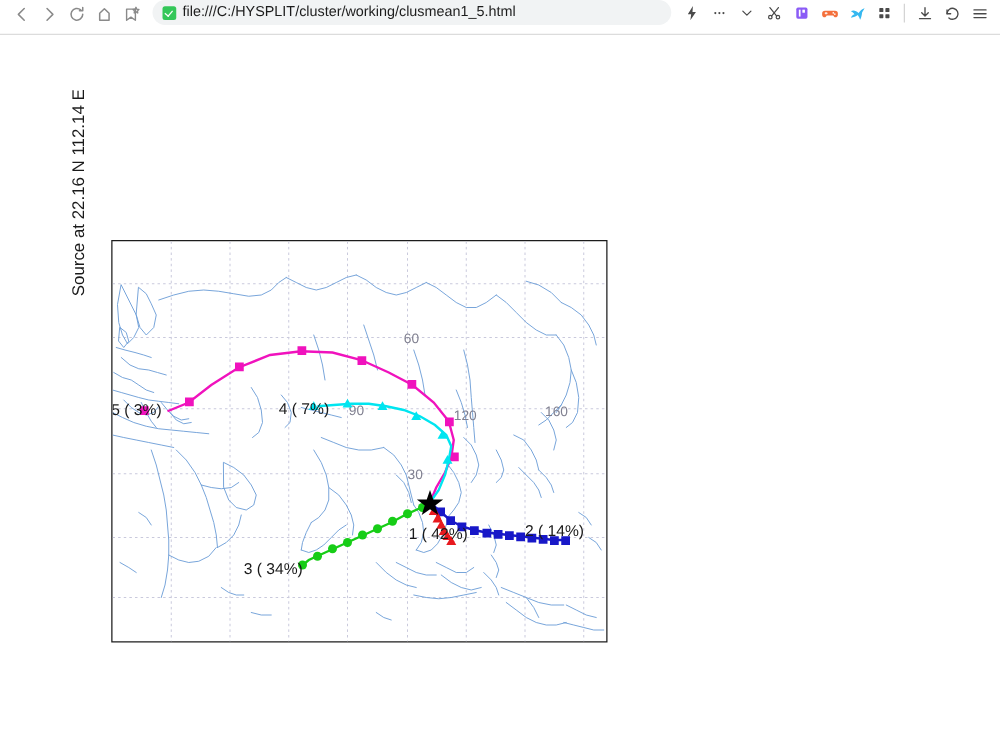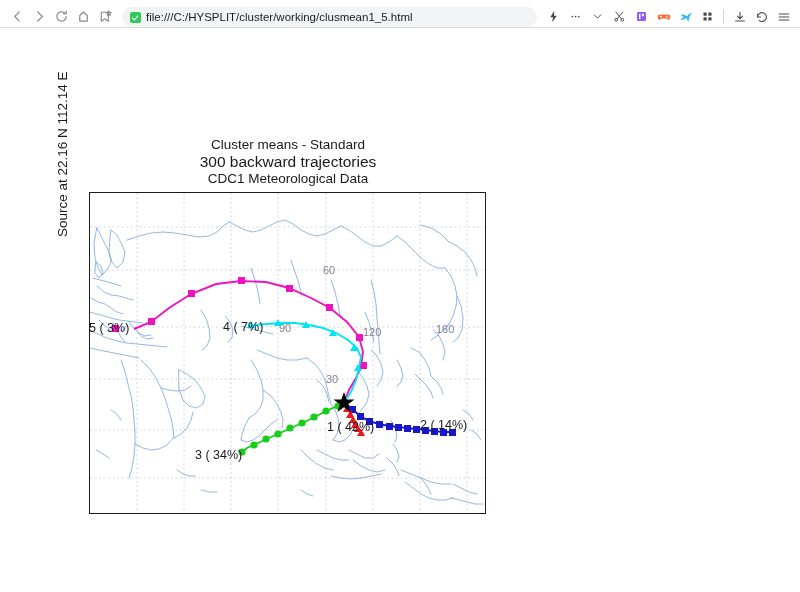--- a/index.html
+++ b/index.html
@@ -16,21 +16,21 @@
 
   
   .browser-bar {
     position: absolute;
     left: 0; top: 0;
     width: 800px;
     height: 28px;
     background: #ffffff;
     border-bottom: 1px solid #dcdcdc;
     display: flex;
-    align-items: flex-end;
+    align-items: flex-start;
     box-sizing: border-box;
     padding: 0 6px;
   }
   .nav-btn {
     width: 22px; height: 22px;
     display: flex; align-items: center; justify-content: center;
     color: #8a8a8a;
     flex: 0 0 auto;
   }
   .nav-btn svg { display:block; }
@@ -293,25 +293,20 @@
           <path d="M2.5 4.5 H13.5 M2.5 8 H13.5 M2.5 11.5 H13.5" stroke-linecap="round"></path>
         </svg>
       </span>
     </div>
 
   </div>
 </div>
 
 <div class="page">
 
-  <div class="titles">
-    <div class="title-line">Cluster means - Standard</div>
-    <div class="title-line big">300 backward trajectories</div>
-    <div class="title-line">CDC1 Meteorological Data</div>
-  </div>
 
   <div class="ylabel">Source   at   22.16 N  112.14 E</div>
 
   <div class="map-frame">
     <svg class="map-svg" width="394" height="327" viewBox="89 163 394 327">
 
       <g stroke="#c9c9dc" stroke-width="0.8" stroke-dasharray="2,2.5">
         <line x1="136" y1="163" x2="136" y2="493"></line>
         <line x1="183" y1="163" x2="183" y2="493"></line>
         <line x1="230" y1="163" x2="230" y2="493"></line>

